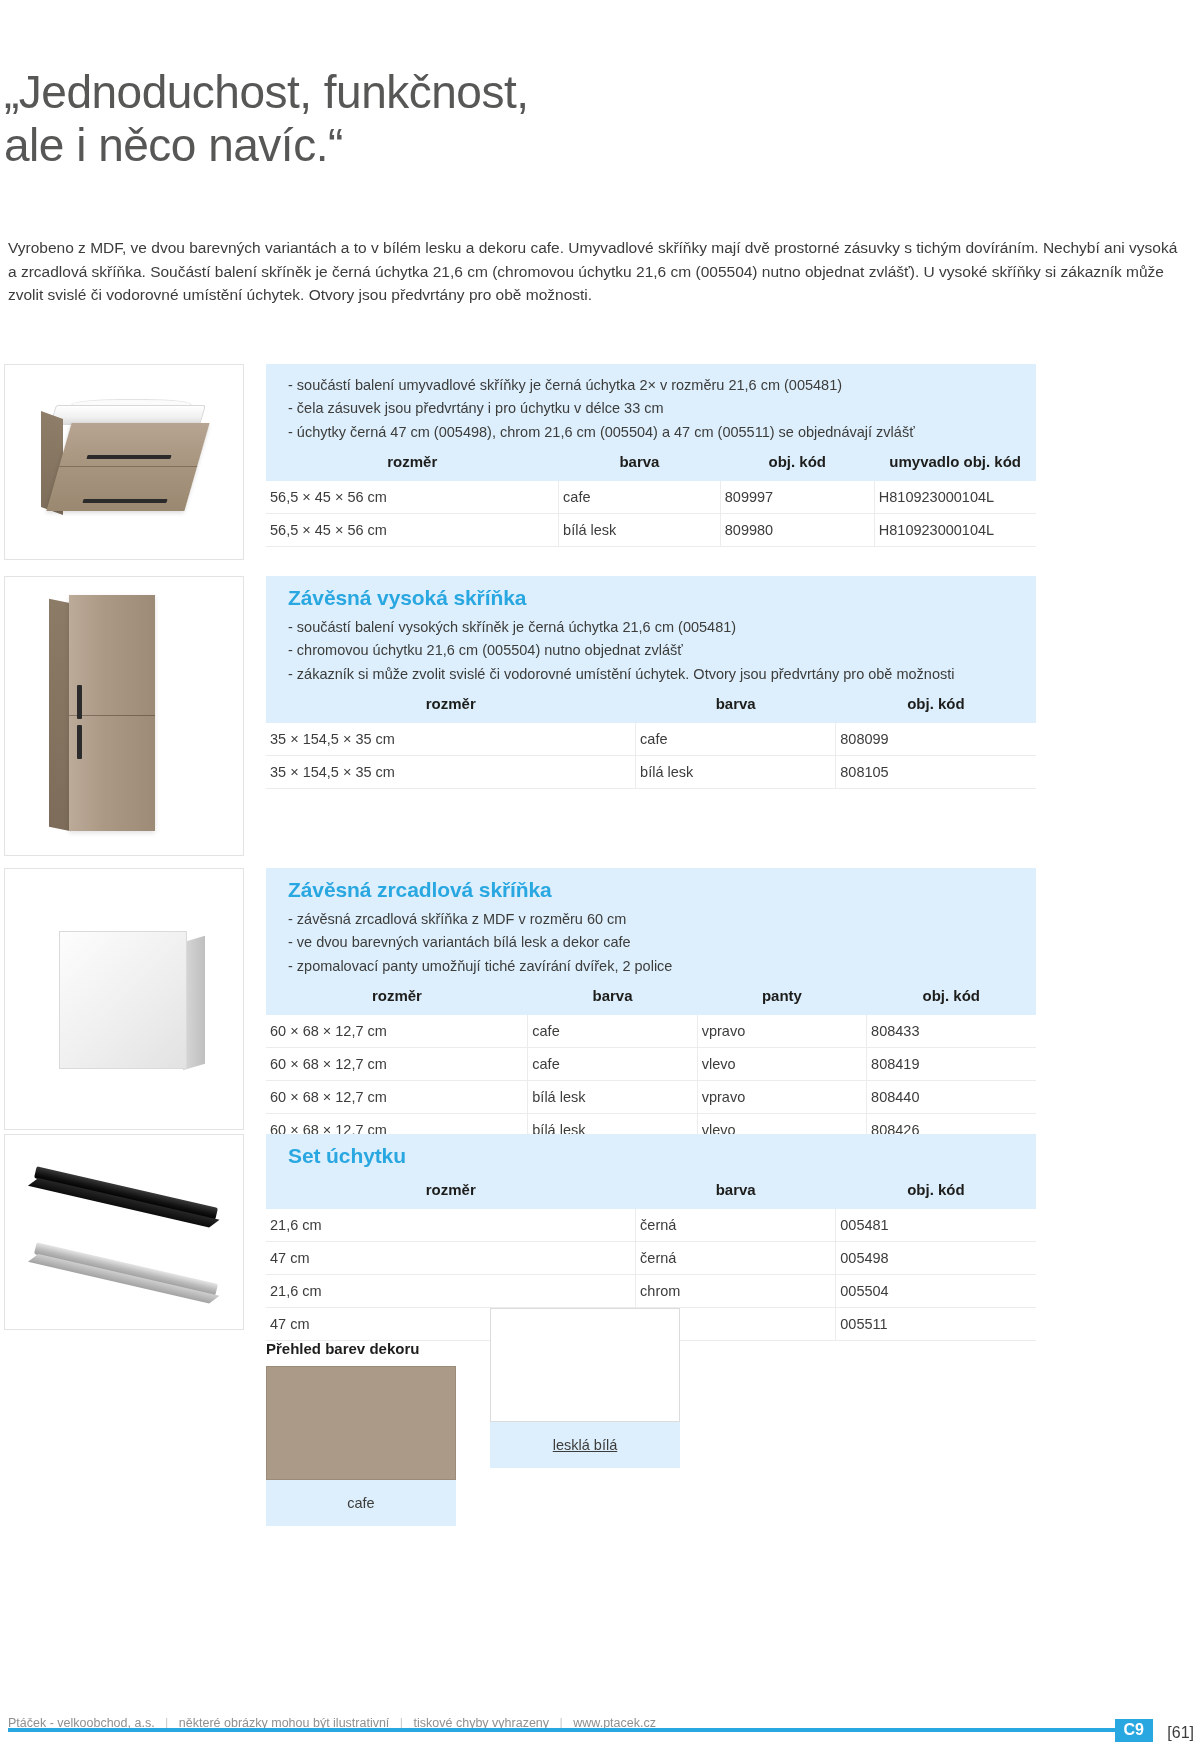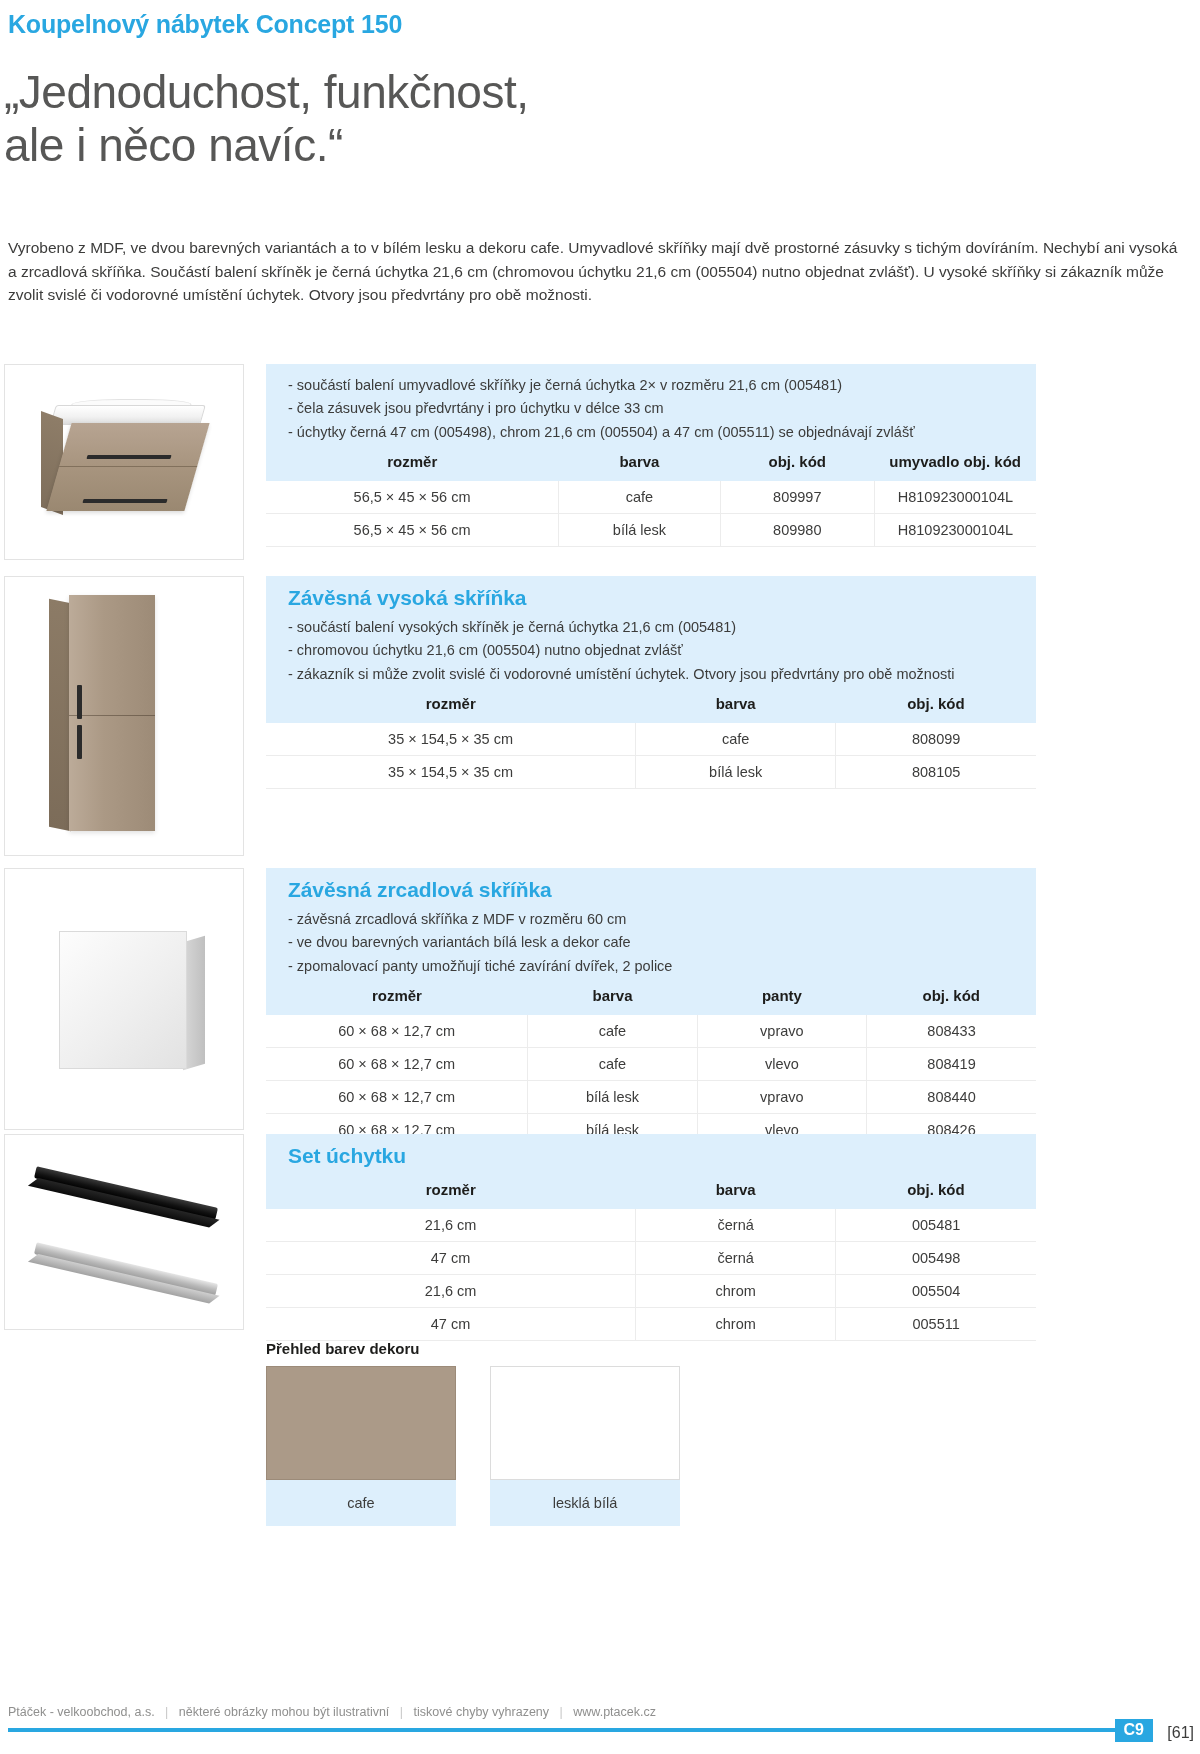--- a/index.html
+++ b/index.html
@@ -92,21 +92,21 @@
     font-weight: bold;
     color: #1d1d1b;
     padding: 9px 4px 11px 4px;
     text-align: center;
     border: none;
     margin-left: 33px;
   }
   table.spec tbody td {
     font-size: 14.5px;
     color: #3c3c3b;
-    text-align: center;
+    text-align: left;
     padding: 8px 4px;
     border-bottom: 1px solid #ececec;
     border-right: 1px solid #ececec;
     background: #ffffff;
   }
   table.spec tbody td:last-child { border-right: none; }
   table.spec tbody tr:last-child td { border-bottom: 1px solid #ececec; }
   td.code { color: #6f6f6e; }
 
   
@@ -143,21 +143,21 @@
     align-items: center;
     justify-content: center;
     font-size: 14.5px;
     color: #3c3c3b;
   }
 
   
   .footer-text {
     position: absolute;
     left: 8px;
-    bottom: 35px;
+    bottom: 24px;
     font-size: 12.5px;
     color: #8f8f8e;
     white-space: nowrap;
   }
   .footer-text .sep { color: #c8c8c8; margin: 0 7px; }
   .footer-rule {
     position: absolute;
     left: 8px;
     bottom: 22px;
     width: 1110px;
@@ -262,21 +262,20 @@
     content: ""; position: absolute; left: 0; top: 11px; width: 186px; height: 10px;
     background: linear-gradient(180deg, #cfcfcf, #a2a2a2);
     transform: skewX(-40deg);
   }
 </style>
 </head>
 <body>
 
 <div class="page">
 
-  <div class="kicker">Koupelnový nábytek Concept 150</div>
   <div class="headline">„Jednoduchost, funkčnost,
 ale i něco navíc.“</div>
   <p class="intro">Vyrobeno z MDF, ve dvou barevných variantách a to v bílém lesku a dekoru cafe. Umyvadlové skříňky mají dvě prostorné zásuvky s tichým dovíráním. Nechybí ani vysoká a zrcadlová skříňka. Součástí balení skříněk je černá úchytka 21,6 cm (chromovou úchytku 21,6 cm (005504) nutno objednat zvlášť). U vysoké skříňky si zákazník může zvolit svislé či vodorovné umístění úchytek. Otvory jsou předvrtány pro obě možnosti.</p>
 
   <div class="photo-box" style="left:4px; top:364px; width:240px; height:196px;">
     <div class="art" style="left:26px; top:14px; width:190px; height:160px;">
       <div class="vanity-basin2"></div>
       <div class="vanity-basin"></div>
       <div class="vanity-side"></div>
       <div class="vanity-body">
@@ -483,21 +482,21 @@
     </table>
   </div>
 
   <div class="decor-title" style="left:266px; top:1340px;">Přehled barev dekoru</div>
 
   <div class="swatch" style="left:266px; top:1366px;">
     <div class="chip wood"></div>
     <div class="label">cafe</div>
   </div>
 
-  <div class="swatch" style="left:490px; top:1366px;">
+  <div class="swatch" style="left:490px; top:1308px;text-decoration:underline;">
     <div class="chip white"></div>
     <div class="label">lesklá bílá</div>
   </div>
 
   <div class="footer-text">
     <span>Ptáček - velkoobchod, a.s.</span>
     <span class="sep">|</span>
     <span>některé obrázky mohou být ilustrativní</span>
     <span class="sep">|</span>
     <span>tiskové chyby vyhrazeny</span>

